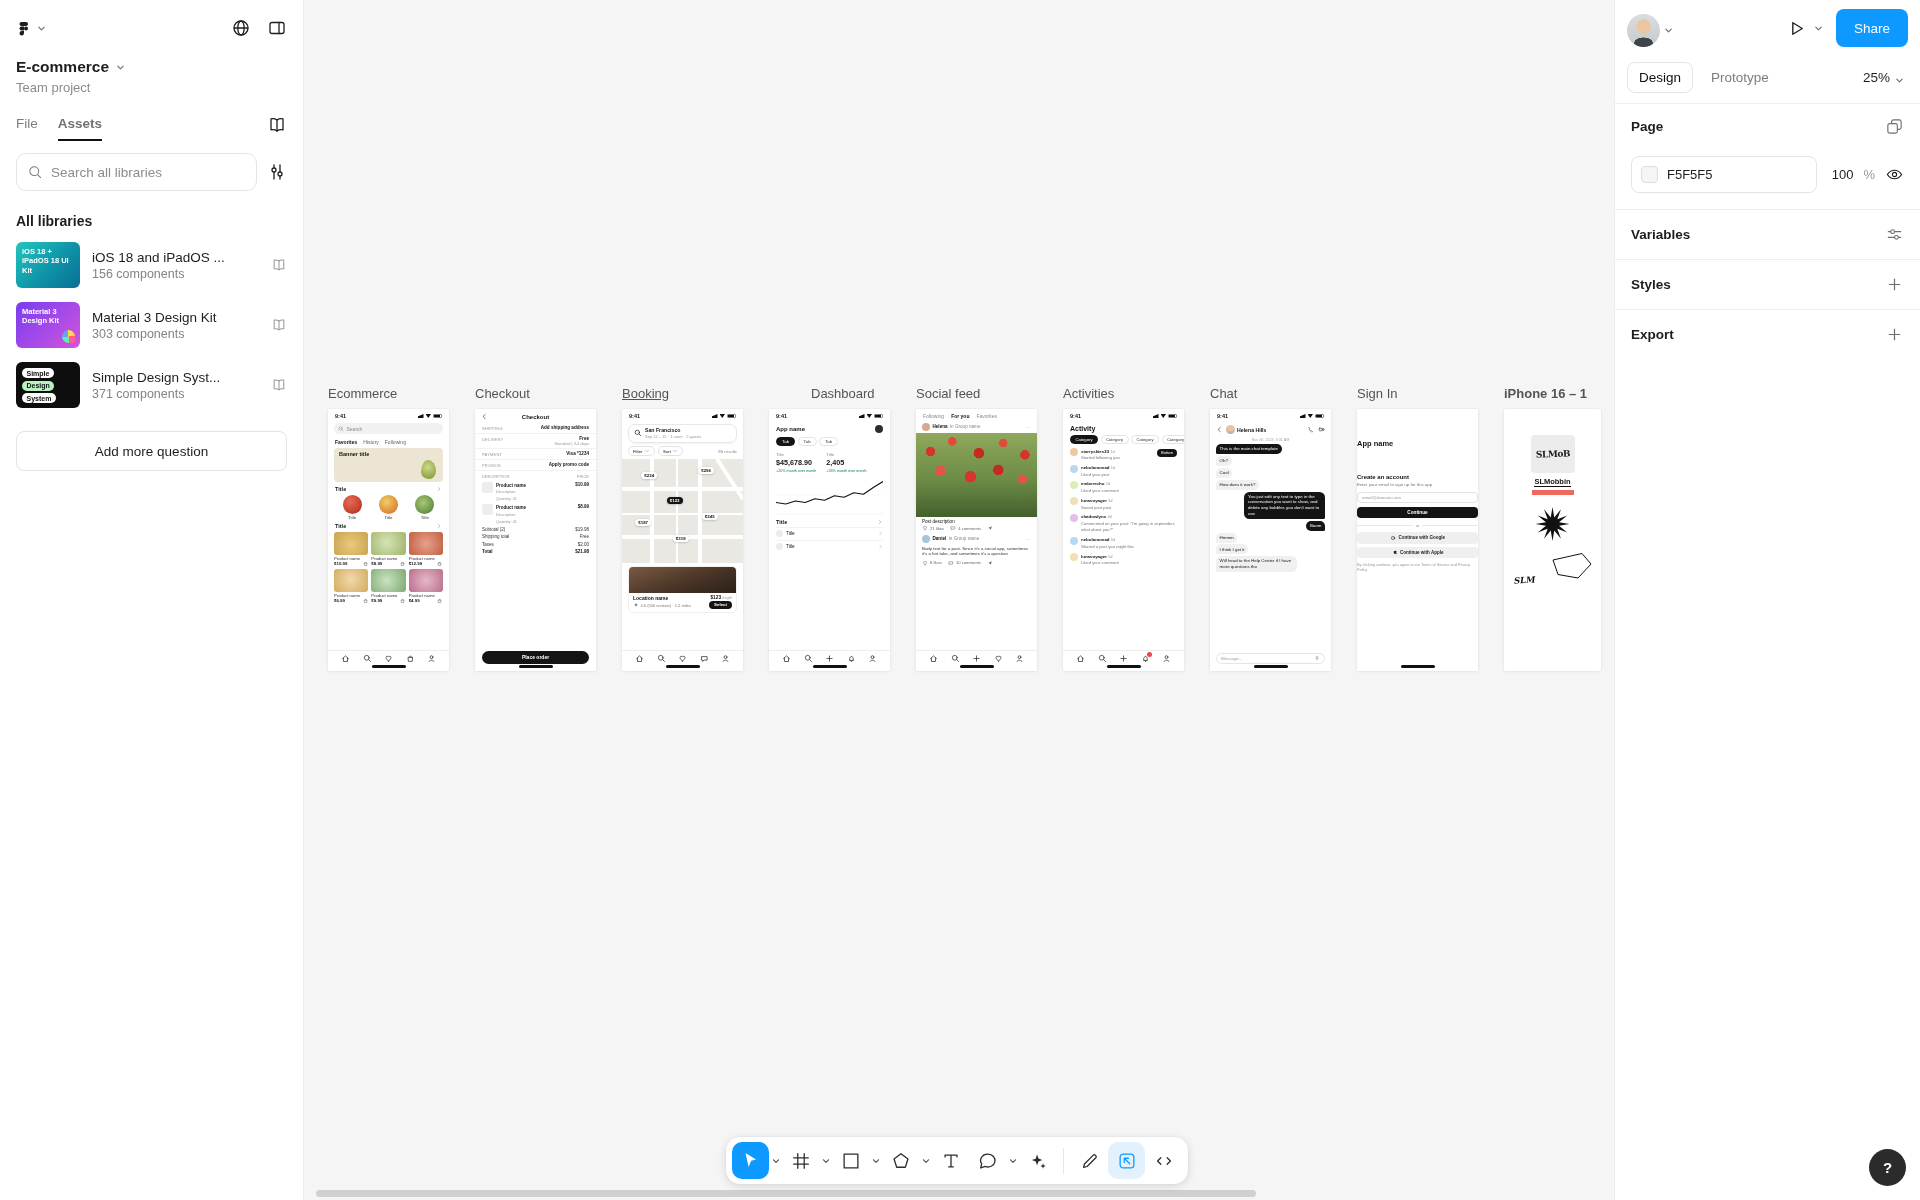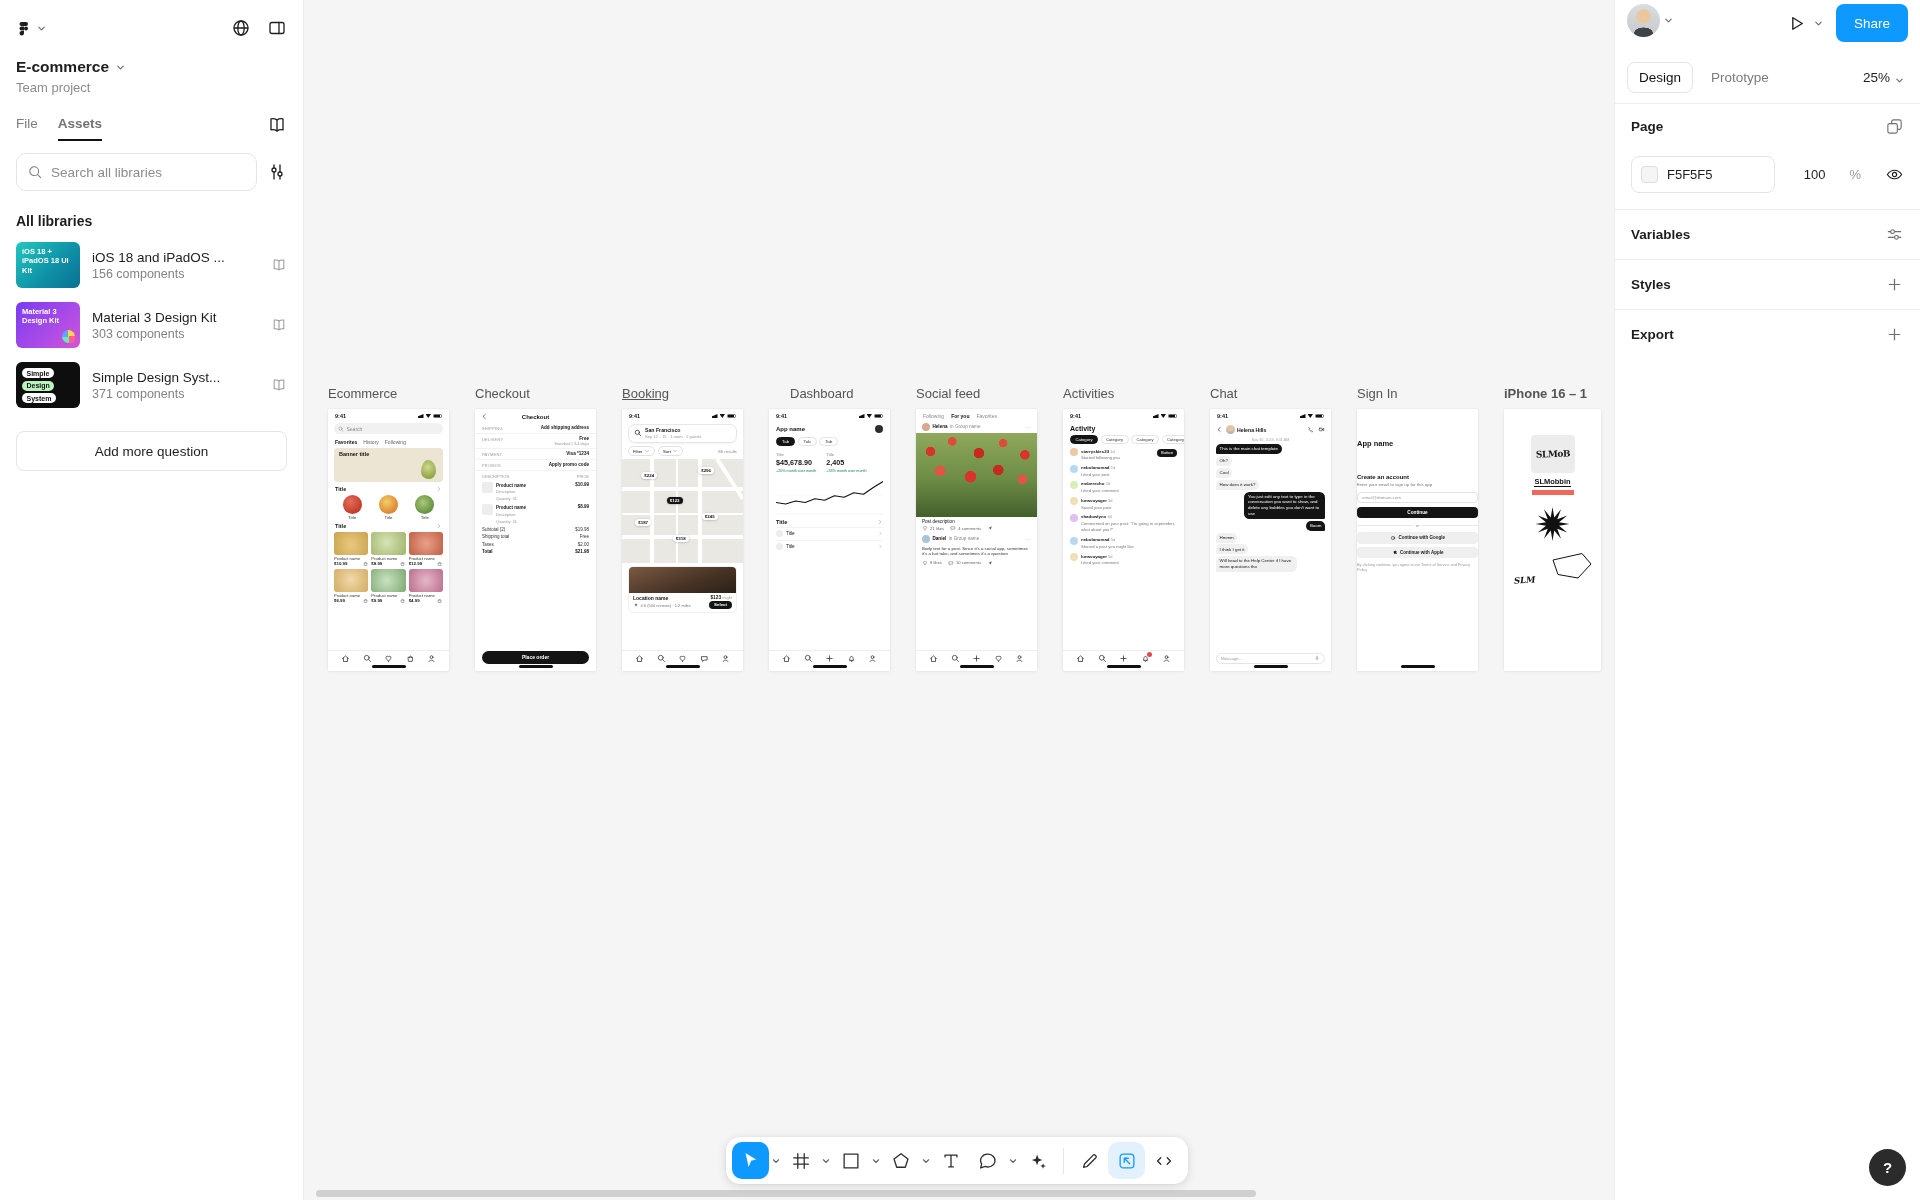--- a/index.html
+++ b/index.html
@@ -39,36 +39,36 @@
 .tb1{background:#b9f3c2}
 .lib-mid{flex:1;min-width:0}
 .lib-name{font-size:13.5px;color:#1e1e1e;white-space:nowrap;overflow:hidden;text-overflow:ellipsis}
 .lib-count{font-size:12.5px;color:#828282;margin-top:2px}
 .lib-ico{color:#9a9a9a;display:flex}
 .lib-ico svg{width:16px;height:16px}
 .ls-add{margin:16px 16px 0;height:40px;border:1px solid #e4e4e4;border-radius:8px;display:flex;align-items:center;justify-content:center;font-size:13.5px;font-weight:500;flex:none}
 
 
 .rs{position:absolute;right:0;top:0;bottom:0;width:306px;background:#fff;z-index:10;border-left:1px solid #ececec}
-.rs-top{height:58px;display:flex;align-items:flex-start;padding:4px 12px}
+.rs-top{height:58px;display:flex;align-items:flex-end;padding:11px 12px}
 .rs-avwrap{display:flex;align-items:center;gap:4px}
 .avatar{width:33px;height:33px;border-radius:50%;display:inline-block;background:radial-gradient(circle at 50% 38%,#eac79f 0 7px,rgba(0,0,0,0) 7.5px),radial-gradient(ellipse 15px 9px at 50% 88%,#3f4448 0 9px,rgba(0,0,0,0) 9.5px),linear-gradient(#d9dde0,#c6cacd)}
 .rs-top-right{margin-left:auto;display:flex;align-items:center;gap:7px}
 .rs-play{display:flex;color:#1e1e1e}
 .rs-share{height:38px;padding:0 18px;border:none;border-radius:8px;background:#0d99ff;color:#fff;font-size:13.5px;font-weight:500;font-family:inherit;margin-left:6px}
 .rs-tabs{display:flex;align-items:center;gap:6px;padding:4px 12px 10px}
 .rs-tab{font-size:13.5px;color:#7c7c7c;padding:7px 11px;border:1px solid transparent;border-radius:8px}
 .rs-tab.on{color:#111;border:1px solid #e4e4e4;font-weight:500}
 .rs-zoom{margin-left:auto;display:flex;align-items:flex-end;gap:5px;font-size:13.5px;color:#1e1e1e;padding-right:4px}
 .rs-sec{border-top:1px solid #eeeeee;padding:0 16px}
 .rs-secrow{height:49px;display:flex;align-items:center;justify-content:space-between}
 .rs-seclab{font-size:13.5px;font-weight:600;color:#1e1e1e}
 .rs-ico{color:#6f6f6f;display:flex}
 .rs-ico svg{width:19px;height:19px}
-.rs-colorrow{display:flex;align-items:center;gap:24px;padding:8px 0 16px}
+.rs-colorrow{display:flex;align-items:center;gap:10px;padding:8px 0 16px}
 .rs-colorfield{flex:1;height:37px;border:1px solid #e4e4e4;border-radius:8px;display:flex;align-items:center;gap:9px;padding:0 9px}
 .rs-swatch{width:17px;height:17px;border-radius:4px;background:#f5f5f5;border:1px solid #ddd}
 .rs-hex{font-size:13px;color:#1e1e1e}
 .rs-op{font-size:13px;color:#1e1e1e;width:26px;text-align:right}
 .rs-unit{font-size:13px;color:#9a9a9a}
 
 
 #canvas-layer{position:absolute;inset:0;z-index:1}
 .frame-label{position:absolute;top:386px;font-size:13px;color:#545454;white-space:nowrap}
 .frame{position:absolute;top:409px;width:121px;height:262px;background:#fff;border-radius:1px;display:flex;flex-direction:column;overflow:hidden;font-size:5px;color:#141414;box-shadow:0 0 0 .5px rgba(0,0,0,.04),0 1px 4px rgba(0,0,0,.05)}
@@ -703,21 +703,21 @@
         <svg class="mi ni" viewBox="0 0 12 12">
           <path d="M2.5 3.5 h7 v4.6 h-4 l-2 1.8 v-1.8 h-1 z"></path>
         </svg>
         <svg class="mi ni" viewBox="0 0 12 12">
           <circle cx="6" cy="4.2" r="1.9"></circle>
           <path d="M2.8 9.8 C3.4 7.6 8.6 7.6 9.2 9.8"></path>
         </svg>
       </div>
       <div class="hind"></div>
     </div>
-    <div class="frame-label" style="left: 790px;">Dashboard</div>
+    <div class="frame-label" style="left: 811px;">Dashboard</div>
     <div class="frame frame-dashboard" style="left: 769px;">
       <div class="sb">
         <span>9:41</span>
         <span class="sbi">
           <i class="s1"></i>
           <i class="s2"></i>
           <i class="s3"></i>
         </span>
       </div>
       <div class="d-head">

